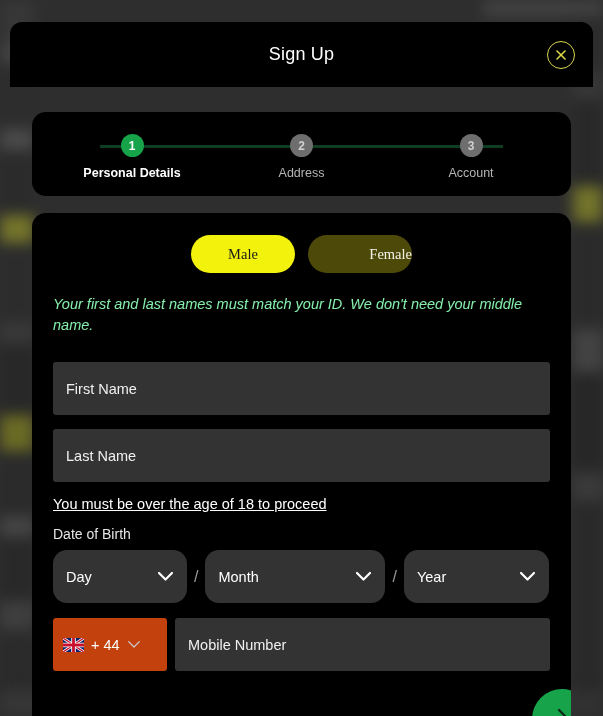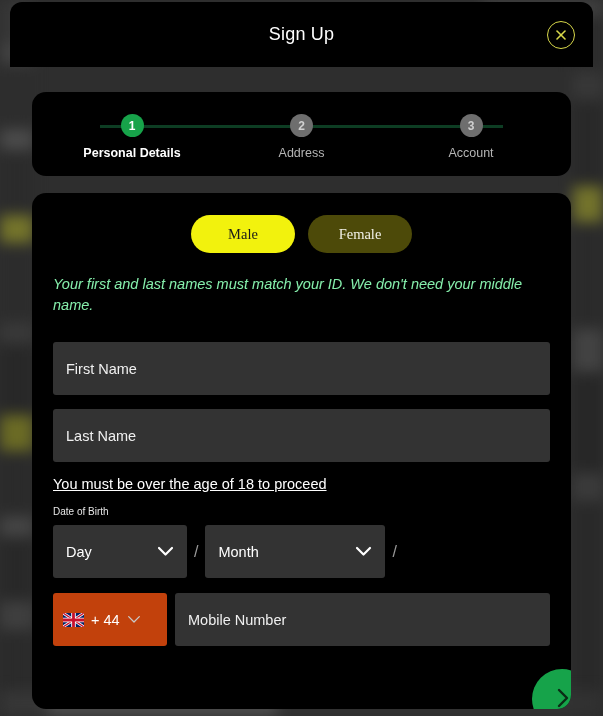--- a/index.html
+++ b/index.html
@@ -33,21 +33,21 @@
       linear-gradient(180deg,#2c2c2c 0 10%,#3b3b3b 10% 14%,#272727 14% 26%,
       #8a8a2b 26% 31%,#2a2a2a 31% 46%,#4a4a4a 46% 52%,#252525 52% 66%,
       #3f3f3f 66% 70%,#282828 70% 100%); }
   .bg-bottom { left: 0; bottom: 0; width: 603px; height: 26px;
       background: linear-gradient(90deg,#3a3a3a 0 8%,#5a5a5a 8% 46%,#343434 46% 100%); }
   .bg-top-right { right: 0; top: 0; width: 120px; height: 16px; background:#4a4a4a; }
 
   
   #modal {
     position: absolute;
-    left: 10px; top: 2px;
+    left: 10px; top: 22px;
     width: 583px; height: 694px;
   }
 
   .modal-header {
     position: relative;
     height: 65px;
     background: #000;
     border-radius: 12px 12px 0 0;
     display: flex;
     align-items: center;
@@ -139,38 +139,38 @@
   .gender-btn {
     border: none;
     border-radius: 20px;
     height: 38px;
     width: 104px;
     font-size: 14.5px;
     cursor: pointer;
     font-family: Liberation Serif, serif;
   }
   .gender-btn.selected   { background: #f2f20d; color: #1a1a1a; }
-  .gender-btn.unselected { background: #4d4a09; color: #f2f2e8; }
+  .gender-btn.unselected { background: #4d4a09; color: #f2f2e8; text-align: right; }
 
   .helper-text {
     color: #86efac;
     font-size: 14.5px;
     line-height: 1.45;
     margin-bottom: 26px;
     font-style: italic;
   }
   .notice-text {
     color: #ffffff;
     font-size: 14.5px;
     margin-bottom: 14px;
     text-decoration: underline;
   }
   .field-label {
     color: #e6e6e6;
-    font-size: 10px;
+    font-size: 14px;
     margin-bottom: 8px;
   }
 
   .text-input {
     width: 100%;
     height: 53px;
     background: #333333;
     border: none;
     border-radius: 3px;
     color: #ffffff;
@@ -184,21 +184,21 @@
   
   .dob-row {
     display: flex;
     align-items: center;
     gap: 7px;
     margin-bottom: 15px;
   }
   .select-wrap {
     position: relative;
     background: #333333;
-    border-radius: 3px;
+    border-radius: 14px;
     height: 53px;
     display: flex;
     align-items: center;
     cursor: pointer;
   }
   .select-wrap.day   { width: 134px; }
   .select-wrap.month { width: 180px; }
   .select-wrap.year  { width: 145px; }
   .select-value {
     color: #ffffff;
@@ -347,20 +347,28 @@
         <span class="select-value">Month</span>
         <span class="chev">
           <svg width="17" height="11" viewBox="0 0 17 11" aria-hidden="true">
             <polyline points="2,2 8.5,8.5 15,2" fill="none" stroke="#ffffff" stroke-width="2.2" stroke-linecap="round" stroke-linejoin="round"></polyline>
           </svg>
         </span>
       </div>
 
       <span class="slash">/</span>
 
+      <div class="select-wrap year">
+        <span class="select-value">Year</span>
+        <span class="chev">
+          <svg width="17" height="11" viewBox="0 0 17 11" aria-hidden="true">
+            <polyline points="2,2 8.5,8.5 15,2" fill="none" stroke="#ffffff" stroke-width="2.2" stroke-linecap="round" stroke-linejoin="round"></polyline>
+          </svg>
+        </span>
+      </div>
     </div>
 
     <div class="phone-row">
       <div class="country-select">
         <span class="flag">
           <svg width="21" height="14" viewBox="0 0 60 40" aria-hidden="true">
             <rect width="60" height="40" fill="#012169"></rect>
             <path d="M0,0 L60,40 M60,0 L0,40" stroke="#ffffff" stroke-width="8"></path>
             <path d="M0,0 L60,40 M60,0 L0,40" stroke="#C8102E" stroke-width="4"></path>
             <path d="M30,0 V40 M0,20 H60" stroke="#ffffff" stroke-width="13"></path>

